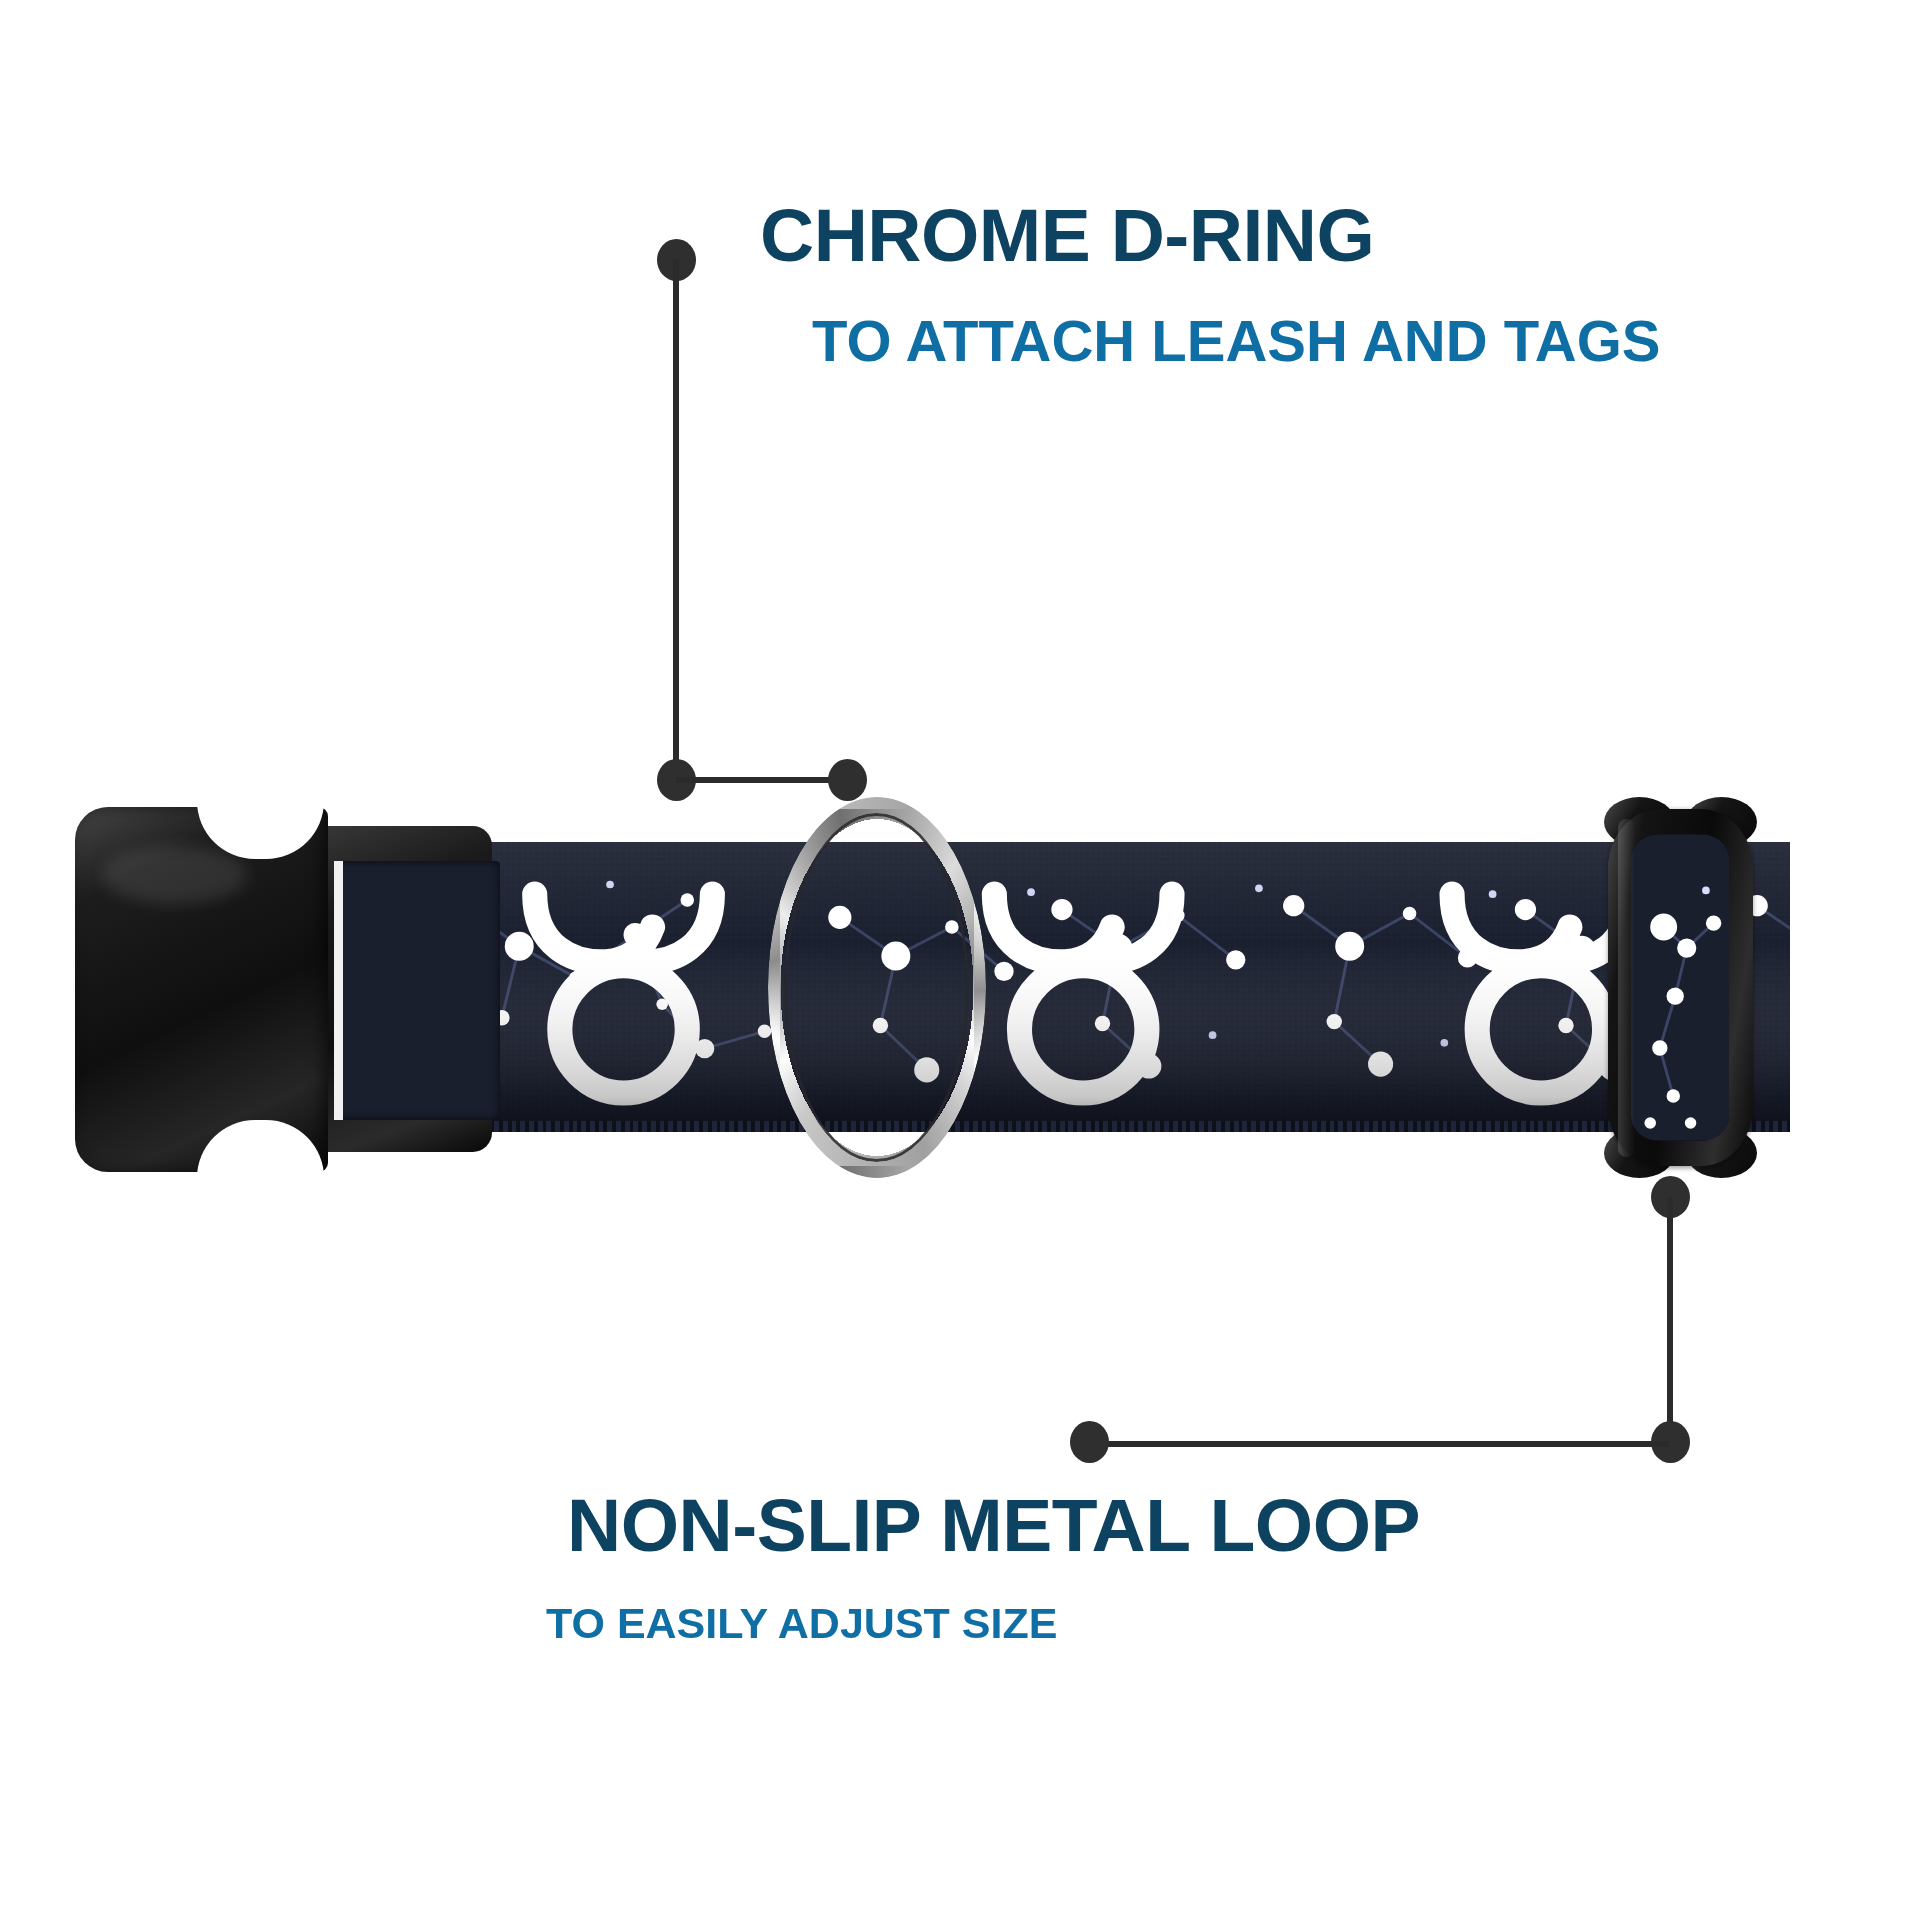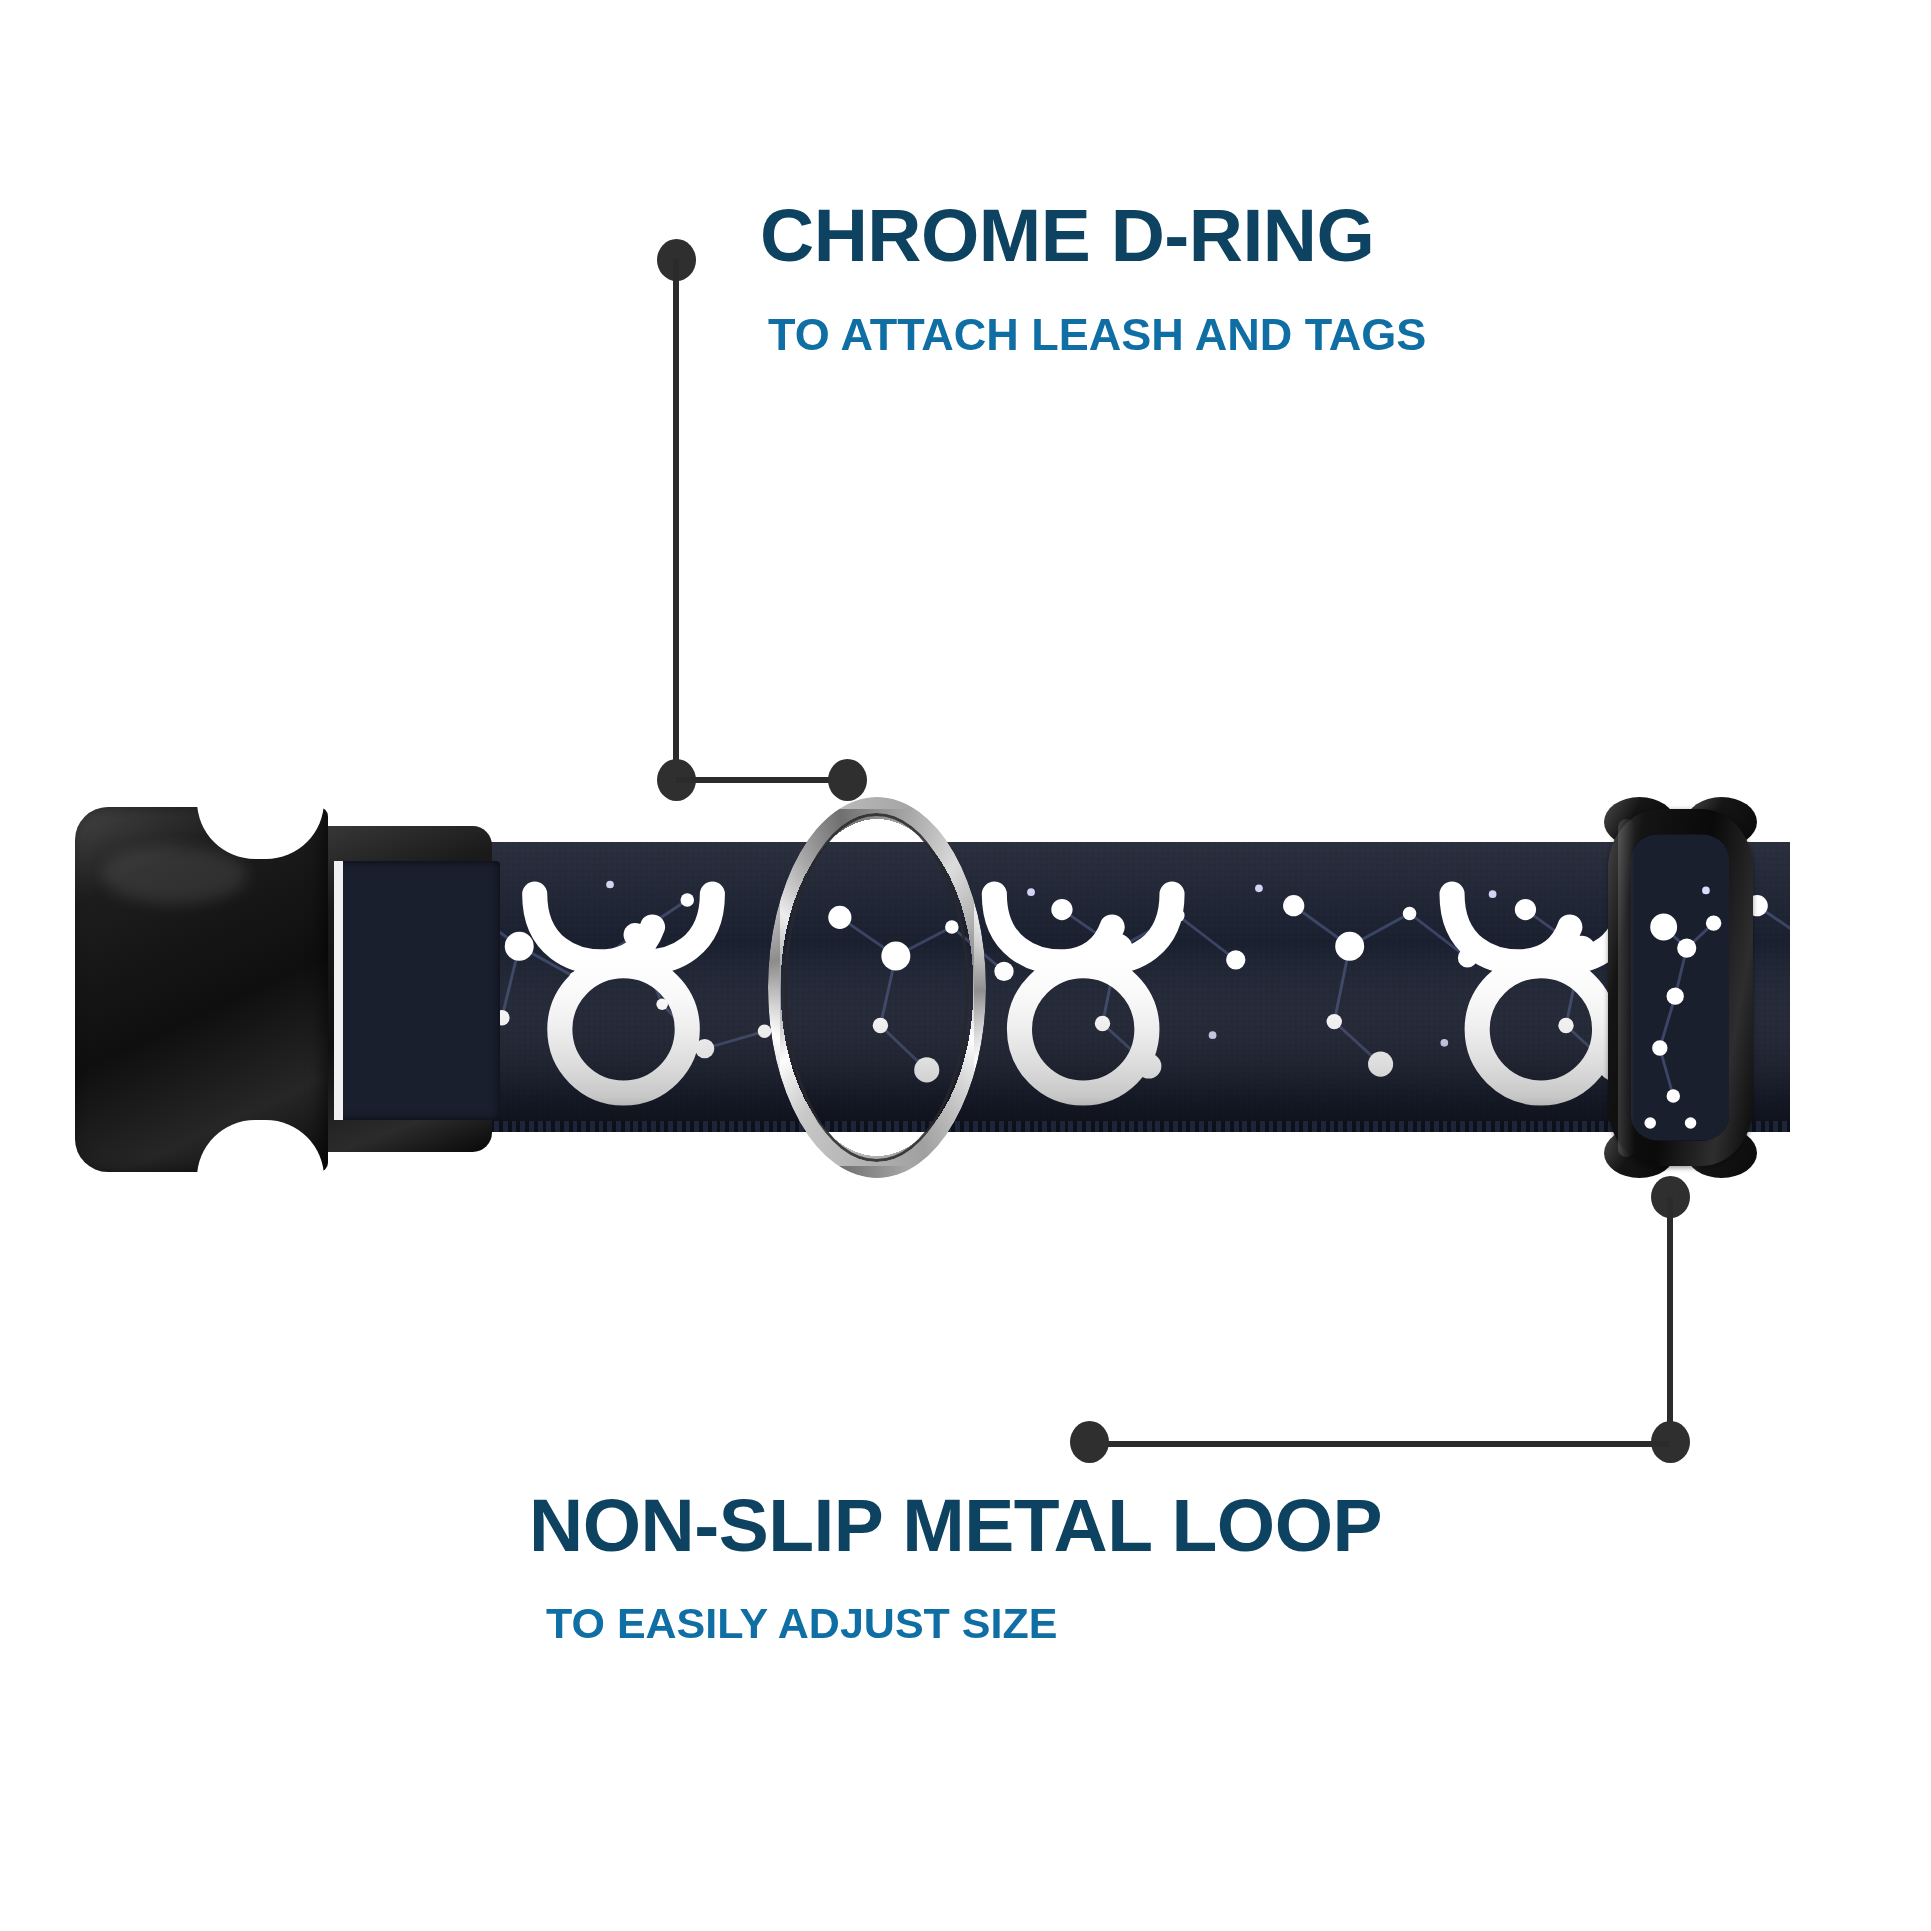--- a/index.html
+++ b/index.html
@@ -30,23 +30,23 @@
     position: absolute;
     font-family: "Liberation Sans", sans-serif;
     font-weight: 700;
     color: #0f6ea3;
     letter-spacing: 0px;
     white-space: nowrap;
     line-height: 1;
   }
 
   #dring-title { left: 760px; top: 198px; font-size: 75px; }
-  #dring-sub   { left: 768px; top: 312px; font-size: 45px; }
-
-  #loop-title  { left: 529px; top: 1488px; font-size: 75px; }
+  #dring-sub   { left: 812px; top: 312px; font-size: 58px; }
+
+  #loop-title  { left: 567px; top: 1488px; font-size: 75px; }
   #loop-sub    { left: 546px; top: 1602px; font-size: 43px; }
 
   
   .lead-line {
     position: absolute;
     background: #2b2b2b;
   }
   .lead-dot {
     position: absolute;
     background: #2f2f2f;

